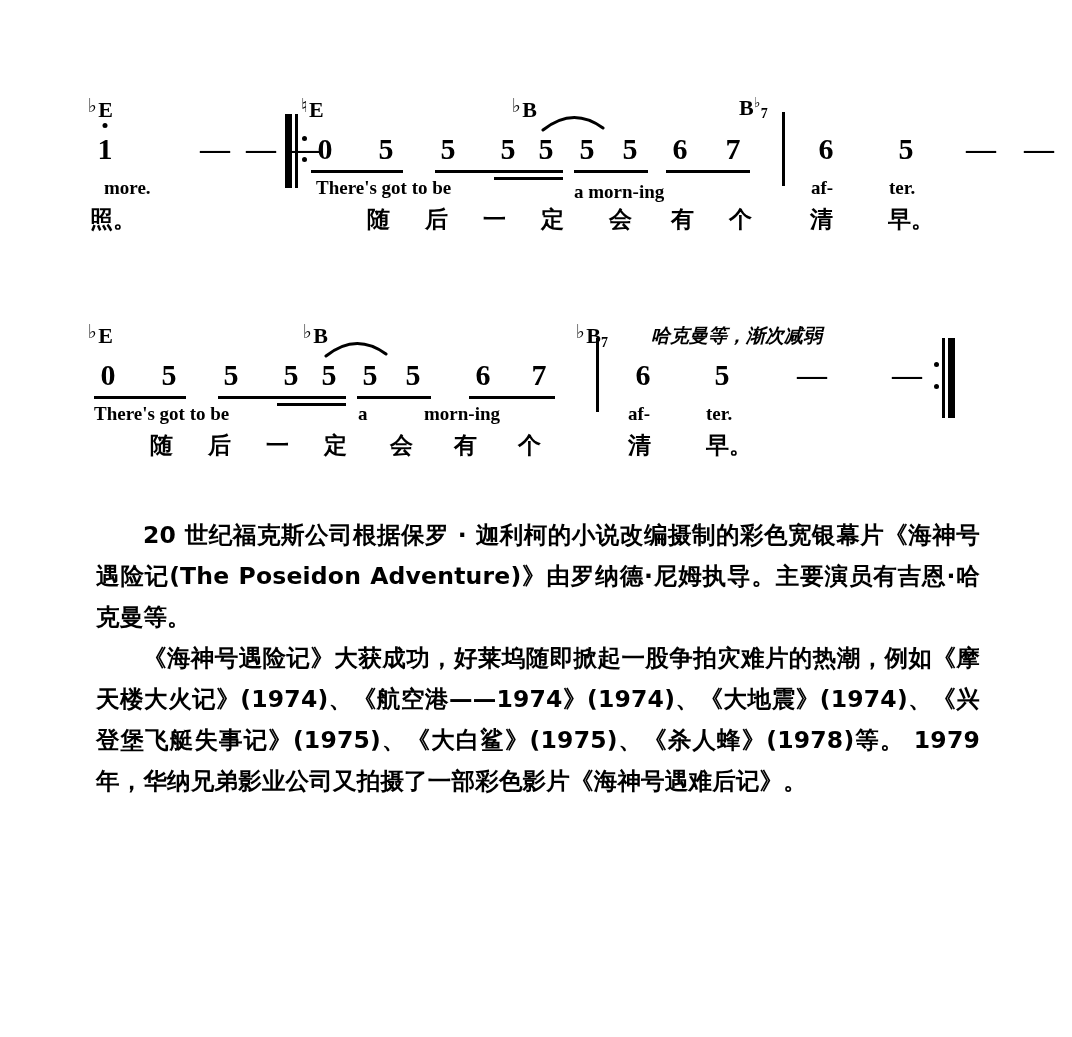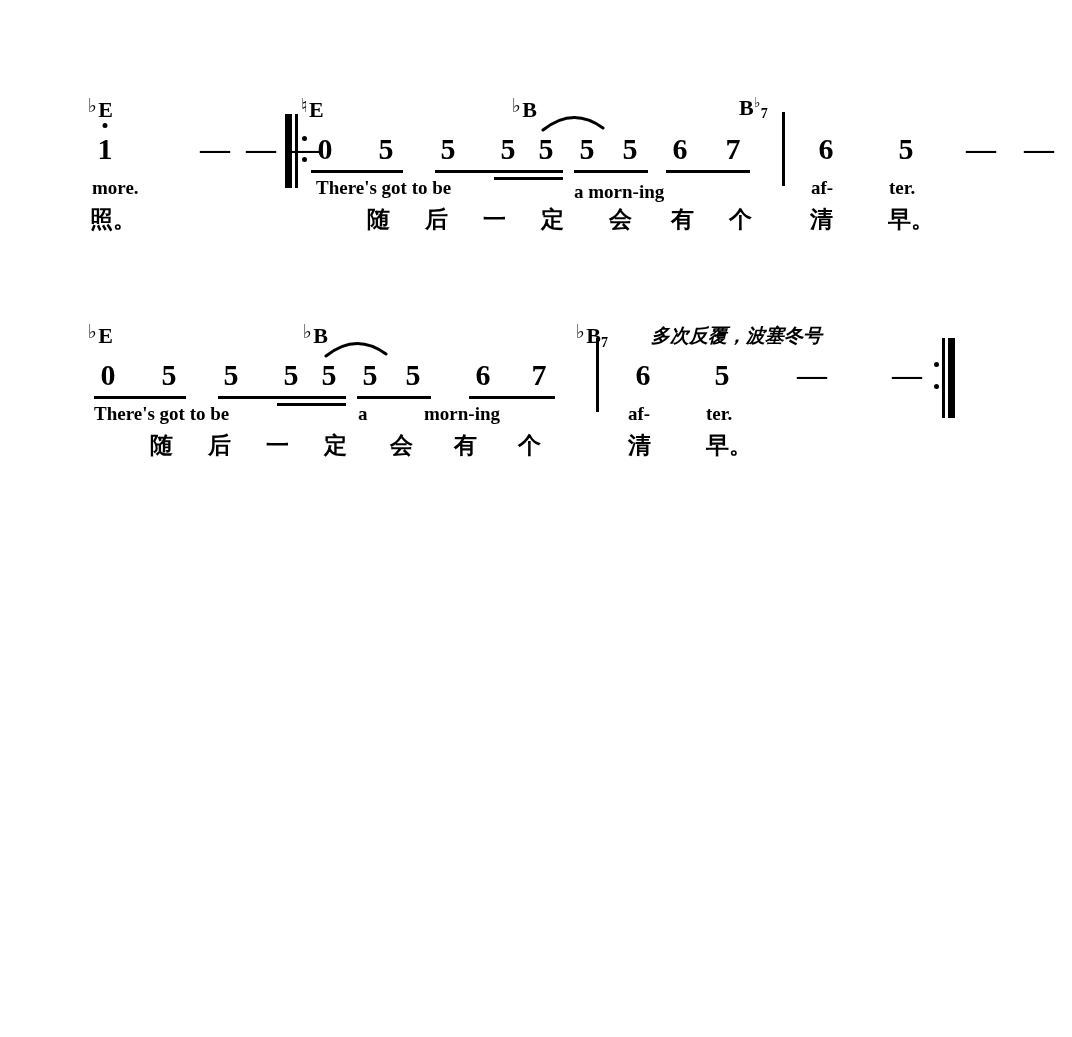--- a/index.html
+++ b/index.html
@@ -164,21 +164,21 @@
       <div class="barline" style="left:694px;top:-12px;height:74px;"></div>
 
       <span class="note" style="left:728px;top:10px;width:20px;">6</span>
       <span class="note" style="left:808px;top:10px;width:20px;">5</span>
       <span class="dash" style="left:878px;top:10px;">—</span>
       <span class="dash" style="left:936px;top:10px;">—</span>
 
     </div>
 
     <div class="lyricrow-en">
-      <span class="lyr-en" style="left:4px;top:0px;">more.</span>
+      <span class="lyr-en" style="left:16px;top:0px;">more.</span>
       <span class="lyr-en" style="left:228px;top:0px;">There's got to be</span>
       <span class="lyr-en" style="left:486px;top:4px;">a morn-ing</span>
       <span class="lyr-en" style="left:723px;top:0px;">af-</span>
       <span class="lyr-en" style="left:801px;top:0px;">ter.</span>
     </div>
 
     <div class="lyricrow-cn">
       <span class="lyr-cn" style="left:2px;top:0px;">照。</span>
       <span class="lyr-cn" style="left:279px;top:0px;">随</span>
       <span class="lyr-cn" style="left:337px;top:0px;">后</span>
@@ -191,21 +191,21 @@
       <span class="lyr-cn" style="left:800px;top:0px;">早。</span>
     </div>
   </div>
 
   <div class="system" id="system-2">
 
     <div class="chordrow">
       <span class="chord" style="left:0px;top:4px;"><span class="acc">♭</span><span>E</span></span>
       <span class="chord" style="left:215px;top:4px;"><span class="acc">♭</span><span>B</span></span>
       <span class="chord" style="left:488px;top:4px;"><span class="acc">♭</span><span>B</span><span class="sup">7</span></span>
-      <span class="perf-note" style="left:563px;top:8px;">多次反覆，波塞冬号</span>
+      <span class="perf-note" style="left:563px;top:8px;">哈克曼等，渐次减弱</span>
     </div>
 
     <div class="staffrow">
       <span class="note" style="left:10px;top:10px;width:20px;">0</span>
       <span class="note" style="left:71px;top:10px;width:20px;">5</span>
       <div class="beam" style="left:6px;top:46px;width:92px;"></div>
 
       <span class="note" style="left:133px;top:10px;width:20px;">5</span>
       <span class="note" style="left:193px;top:10px;width:20px;">5</span>
       <span class="note" style="left:231px;top:10px;width:20px;">5</span>
@@ -256,15 +256,17 @@
       <span class="lyr-cn" style="left:236px;top:0px;">定</span>
       <span class="lyr-cn" style="left:302px;top:0px;">会</span>
       <span class="lyr-cn" style="left:366px;top:0px;">有</span>
       <span class="lyr-cn" style="left:430px;top:0px;">个</span>
       <span class="lyr-cn" style="left:540px;top:0px;">清</span>
       <span class="lyr-cn" style="left:618px;top:0px;">早。</span>
     </div>
   </div>
 
   <div id="prose">
+    <p class="para">20 世纪福克斯公司根据保罗 · 迦利柯的小说改编摄制的彩色宽银幕片《海神号遇险记(The Poseidon Adventure)》由罗纳德·尼姆执导。主要演员有吉恩·哈克曼等。</p>
+    <p class="para">《海神号遇险记》大获成功，好莱坞随即掀起一股争拍灾难片的热潮，例如《摩天楼大火记》(1974)、《航空港——1974》(1974)、《大地震》(1974)、《兴登堡飞艇失事记》(1975)、《大白鲨》(1975)、《杀人蜂》(1978)等。 1979 年，华纳兄弟影业公司又拍摄了一部彩色影片《海神号遇难后记》。</p>
   </div>
 
 </div>
 
 </body></html>

